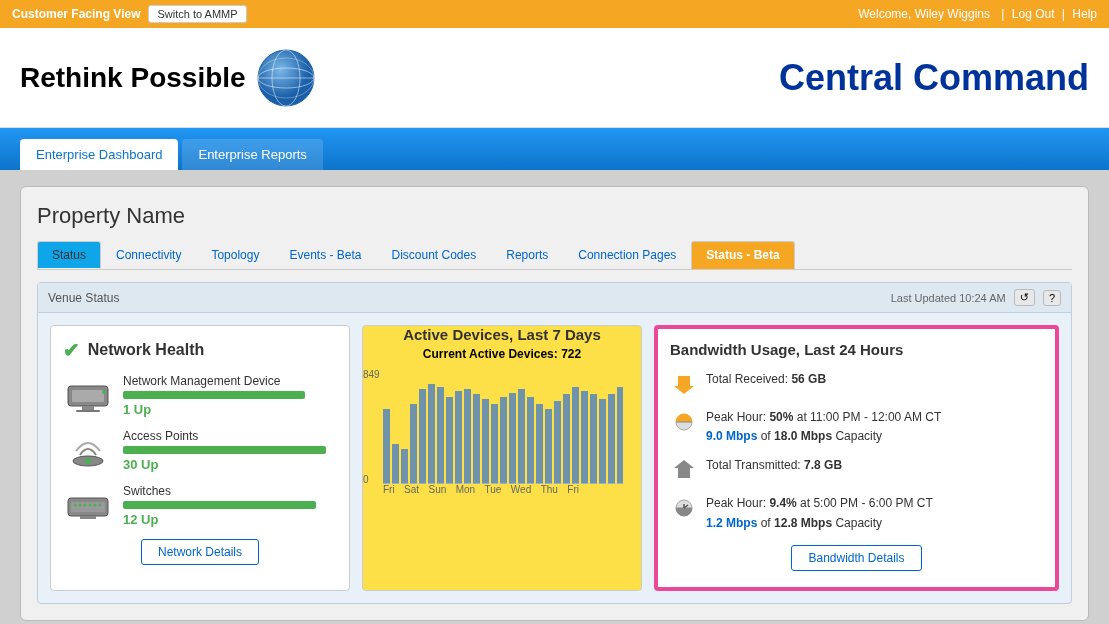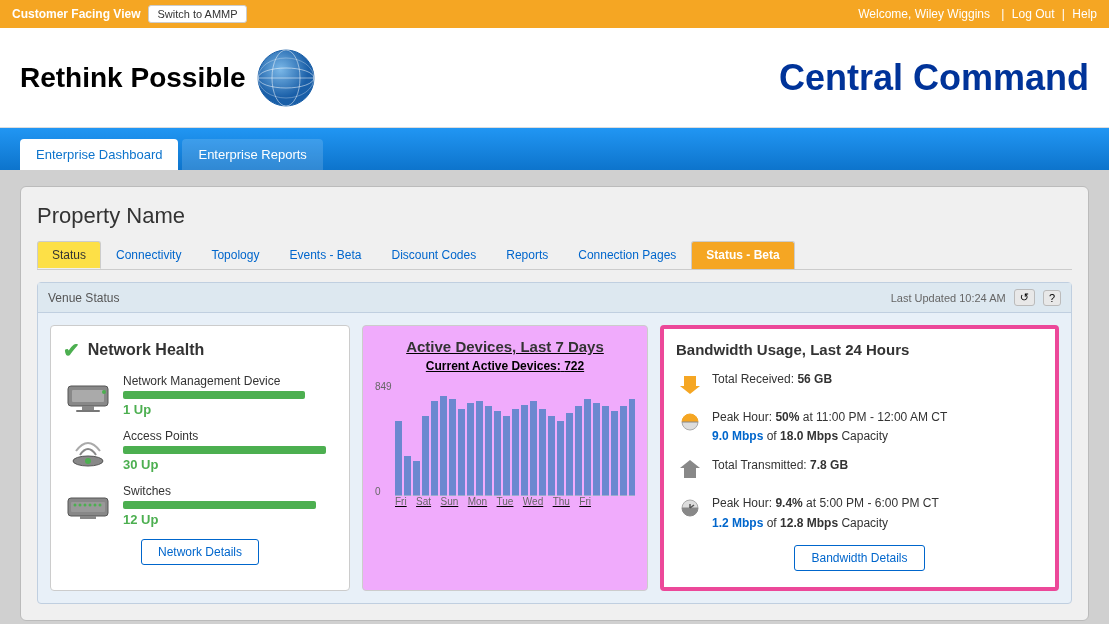--- a/index.html
+++ b/index.html
@@ -122,21 +122,21 @@
     }
     .sub-tab.active-tab {
       background: #f5a623;
       color: #fff;
       border-color: #ccc;
       font-weight: bold;
     }
     .sub-tab.first-tab {
       border: 1px solid #ccc;
       border-bottom: 1px solid #f0f0f0;
-      background: #fde047;
+      background: #0ea5e9;
       color: #333;
     }
 
     
     .venue-status {
       background: #e8f0f8;
       border: 1px solid #c0cfe0;
       border-radius: 4px;
       padding: 0;
     }
@@ -226,25 +226,23 @@
       border: 1px solid #0066cc;
       border-radius: 3px;
       color: #0066cc;
       font-size: 12px;
       cursor: pointer;
     }
 
     
     .active-devices {
       flex: 0 0 280px;
-      background: #f0abfc;
+      background: #fde047;
       border: 1px solid #ccc;
       border-radius: 4px;
-      padding: 12px;
-      text-decoration: underline;
     }
     .chart-title { font-size: 15px; font-weight: bold; color: #333; margin-bottom: 4px; text-align: center; }
     .chart-subtitle { font-size: 12px; color: #333; text-align: center; margin-bottom: 8px; }
     .chart-subtitle span { color: #000; font-weight: bold; }
 
     
     .bandwidth-usage {
       flex: 1;
       background: #fff;
       border: 4px solid #ec4899;

